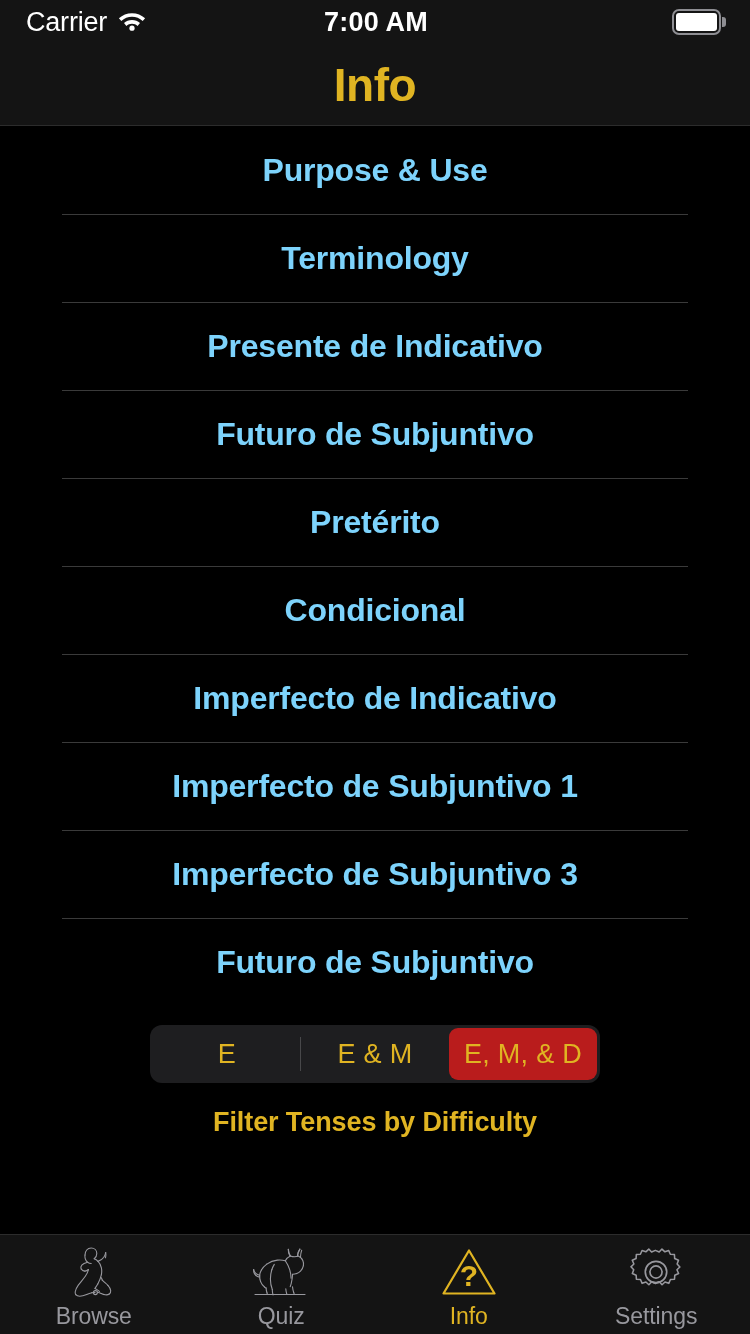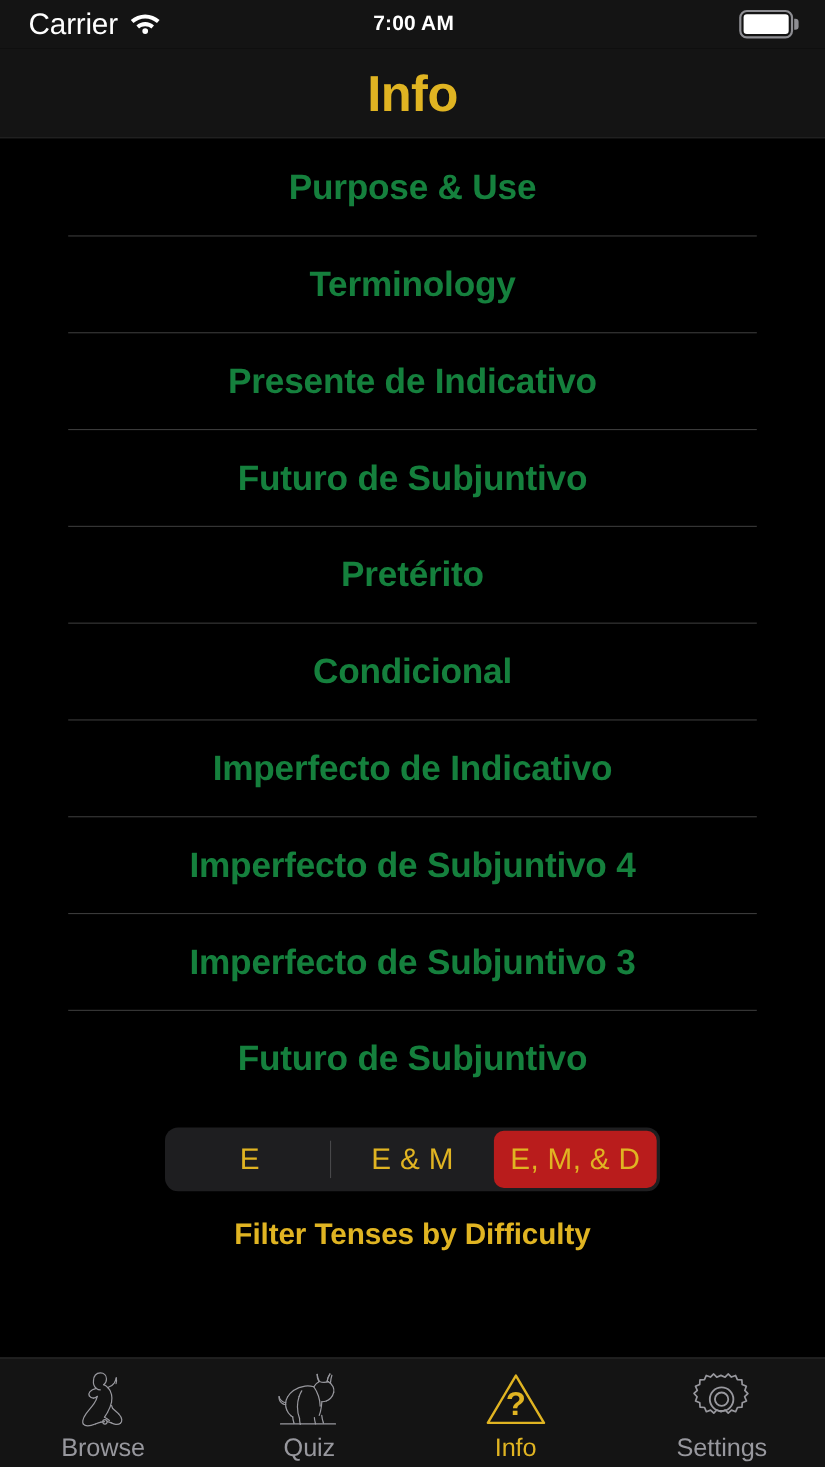--- a/index.html
+++ b/index.html
@@ -20,21 +20,21 @@
   .statusbar {
     height:44px; flex:0 0 44px;
     background:#141414;
     display:flex; align-items:center;
     padding:0 24px 0 26px;
     color:#fff;
   }
   .sb-left { display:flex; align-items:center; gap:10px; flex:1 1 0; }
   .sb-carrier { font-size:27px; letter-spacing:-0.2px; color:#ffffff; }
   .sb-center { flex:0 0 auto; }
-  .sb-time { font-size:19px; font-weight:600; color:#ffffff; letter-spacing:0.2px; }
+  .sb-time { font-size:27px; font-weight:600; color:#ffffff; letter-spacing:0.2px; }
   .sb-right { display:flex; align-items:center; justify-content:flex-end; gap:8px; flex:1 1 0; }
   .wifi-icon { display:block; }
   .battery { position:relative; width:54px; height:26px; }
   .battery .shell {
     position:absolute; left:0; top:0; width:49px; height:26px;
     border:2.5px solid #8e8e93; border-radius:7px;
   }
   .battery .fill {
     position:absolute; left:4px; top:4px; width:41px; height:18px;
     background:#ffffff; border-radius:3px;
@@ -68,21 +68,21 @@
     height:88px;
     display:flex; align-items:center; justify-content:center;
     position:relative;
     background:#000;
   }
   .list-row + .list-row::before {
     content:""; position:absolute; top:0; left:62px; right:62px;
     height:1px; background:#3a3a3a;
   }
   .list-row-label {
-    font-size:32px; font-weight:bold; color:#15803d;
+    font-size:32px; font-weight:bold; color:#7dd3fc;
     letter-spacing:-0.2px; text-align:center;
     white-space:nowrap;
   }
 
   
   .filter-area {
     flex:1 1 auto;
     display:flex; flex-direction:column;
     align-items:center; justify-content:flex-start;
     padding-top:19px;
@@ -187,21 +187,21 @@
       <div class="list-row">
         <span class="list-row-label">Pretérito</span>
       </div>
       <div class="list-row">
         <span class="list-row-label">Condicional</span>
       </div>
       <div class="list-row">
         <span class="list-row-label">Imperfecto de Indicativo</span>
       </div>
       <div class="list-row">
-        <span class="list-row-label">Imperfecto de Subjuntivo 4</span>
+        <span class="list-row-label">Imperfecto de Subjuntivo 1</span>
       </div>
       <div class="list-row">
         <span class="list-row-label">Imperfecto de Subjuntivo 3</span>
       </div>
       <div class="list-row">
         <span class="list-row-label">Futuro de Subjuntivo</span>
       </div>
     </div>
 
     <div class="filter-area">

